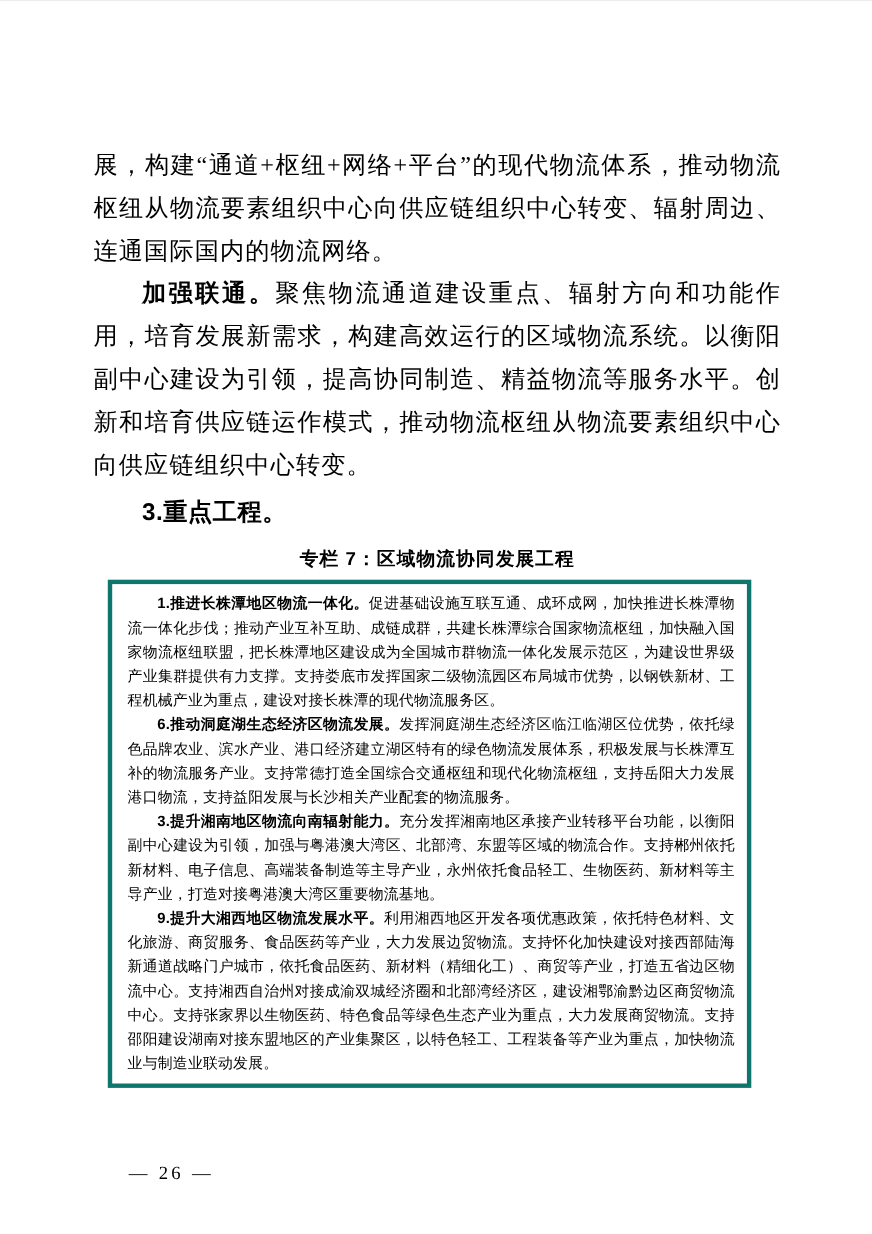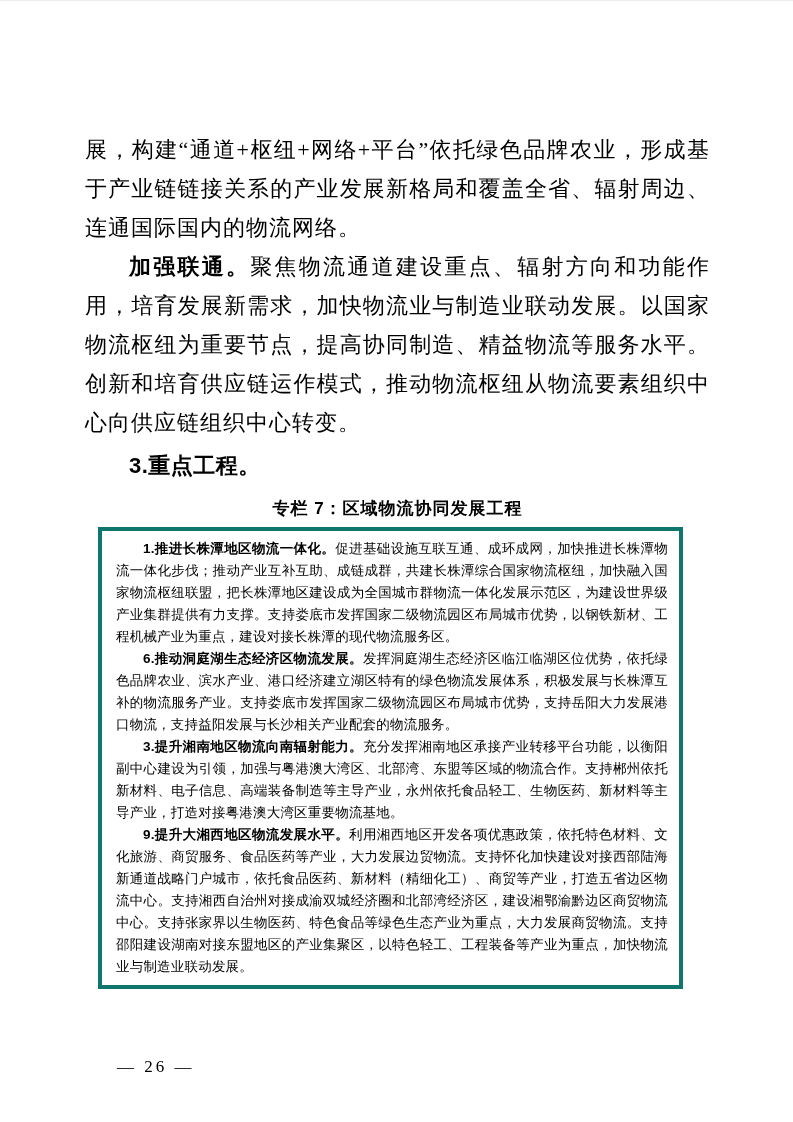--- a/index.html
+++ b/index.html
@@ -82,32 +82,32 @@
     letter-spacing: 3px;
     font-family: "Liberation Serif", serif;
   }
 </style>
 </head>
 <body>
 
 <div class="page">
   <div class="content">
 
-    <p class="body-para">展，构建“通道+枢纽+网络+平台”依托绿色品牌农业，形成基于产业链链接关系的产业发展新格局和覆盖全省、辐射周边、连通国际国内的物流网络。</p>
+    <p class="body-para">展，构建“通道+枢纽+网络+平台”的现代物流体系，推动物流枢纽从物流要素组织中心向供应链组织中心转变、辐射周边、连通国际国内的物流网络。</p>
 
-    <p class="body-para indent"><span class="lead-bold">加强联通。</span><span>聚焦物流通道建设重点、辐射方向和功能作用，培育发展新需求，加快物流业与制造业联动发展。以国家物流枢纽为重要节点，提高协同制造、精益物流等服务水平。创新和培育供应链运作模式，推动物流枢纽从物流要素组织中心向供应链组织中心转变。</span></p>
+    <p class="body-para indent"><span class="lead-bold">加强联通。</span><span>聚焦物流通道建设重点、辐射方向和功能作用，培育发展新需求，构建高效运行的区域物流系统。以衡阳副中心建设为引领，提高协同制造、精益物流等服务水平。创新和培育供应链运作模式，推动物流枢纽从物流要素组织中心向供应链组织中心转变。</span></p>
 
     <p class="body-para indent heading">3.重点工程。</p>
 
     <div class="panel-title">专栏 7：区域物流协同发展工程</div>
 
     <div class="panel">
       <p class="panel-para"><span class="panel-lead">1.推进长株潭地区物流一体化。</span><span>促进基础设施互联互通、成环成网，加快推进长株潭物流一体化步伐；推动产业互补互助、成链成群，共建长株潭综合国家物流枢纽，加快融入国家物流枢纽联盟，把长株潭地区建设成为全国城市群物流一体化发展示范区，为建设世界级产业集群提供有力支撑。支持娄底市发挥国家二级物流园区布局城市优势，以钢铁新材、工程机械产业为重点，建设对接长株潭的现代物流服务区。</span></p>
 
-      <p class="panel-para"><span class="panel-lead">6.推动洞庭湖生态经济区物流发展。</span><span>发挥洞庭湖生态经济区临江临湖区位优势，依托绿色品牌农业、滨水产业、港口经济建立湖区特有的绿色物流发展体系，积极发展与长株潭互补的物流服务产业。支持娄底市发挥国家二级物流园区布局城市优势，支持岳阳大力发展港口物流，支持益阳发展与长沙相关产业配套的物流服务。</span></p>
+      <p class="panel-para"><span class="panel-lead">6.推动洞庭湖生态经济区物流发展。</span><span>发挥洞庭湖生态经济区临江临湖区位优势，依托绿色品牌农业、滨水产业、港口经济建立湖区特有的绿色物流发展体系，积极发展与长株潭互补的物流服务产业。支持常德打造全国综合交通枢纽和现代化物流枢纽，支持岳阳大力发展港口物流，支持益阳发展与长沙相关产业配套的物流服务。</span></p>
 
       <p class="panel-para"><span class="panel-lead">3.提升湘南地区物流向南辐射能力。</span><span>充分发挥湘南地区承接产业转移平台功能，以衡阳副中心建设为引领，加强与粤港澳大湾区、北部湾、东盟等区域的物流合作。支持郴州依托新材料、电子信息、高端装备制造等主导产业，永州依托食品轻工、生物医药、新材料等主导产业，打造对接粤港澳大湾区重要物流基地。</span></p>
 
       <p class="panel-para"><span class="panel-lead">9.提升大湘西地区物流发展水平。</span><span>利用湘西地区开发各项优惠政策，依托特色材料、文化旅游、商贸服务、食品医药等产业，大力发展边贸物流。支持怀化加快建设对接西部陆海新通道战略门户城市，依托食品医药、新材料（精细化工）、商贸等产业，打造五省边区物流中心。支持湘西自治州对接成渝双城经济圈和北部湾经济区，建设湘鄂渝黔边区商贸物流中心。支持张家界以生物医药、特色食品等绿色生态产业为重点，大力发展商贸物流。支持邵阳建设湖南对接东盟地区的产业集聚区，以特色轻工、工程装备等产业为重点，加快物流业与制造业联动发展。</span></p>
     </div>
 
   </div>
 
   <div class="page-number">— 26 —</div>
 </div>

